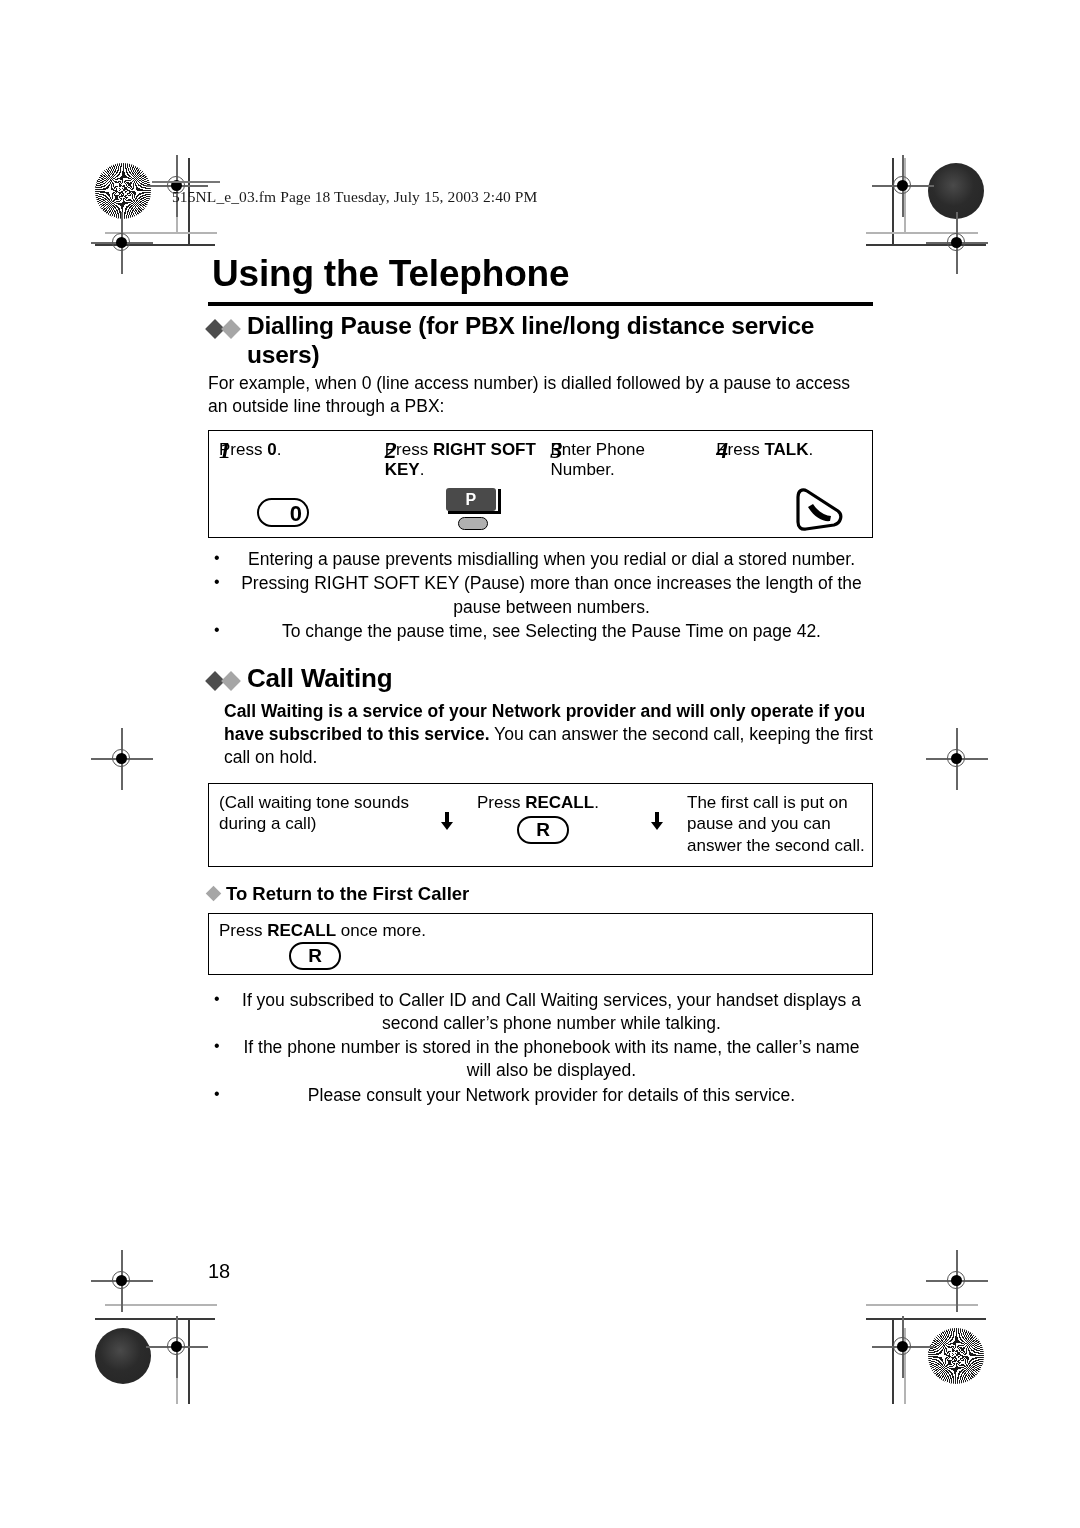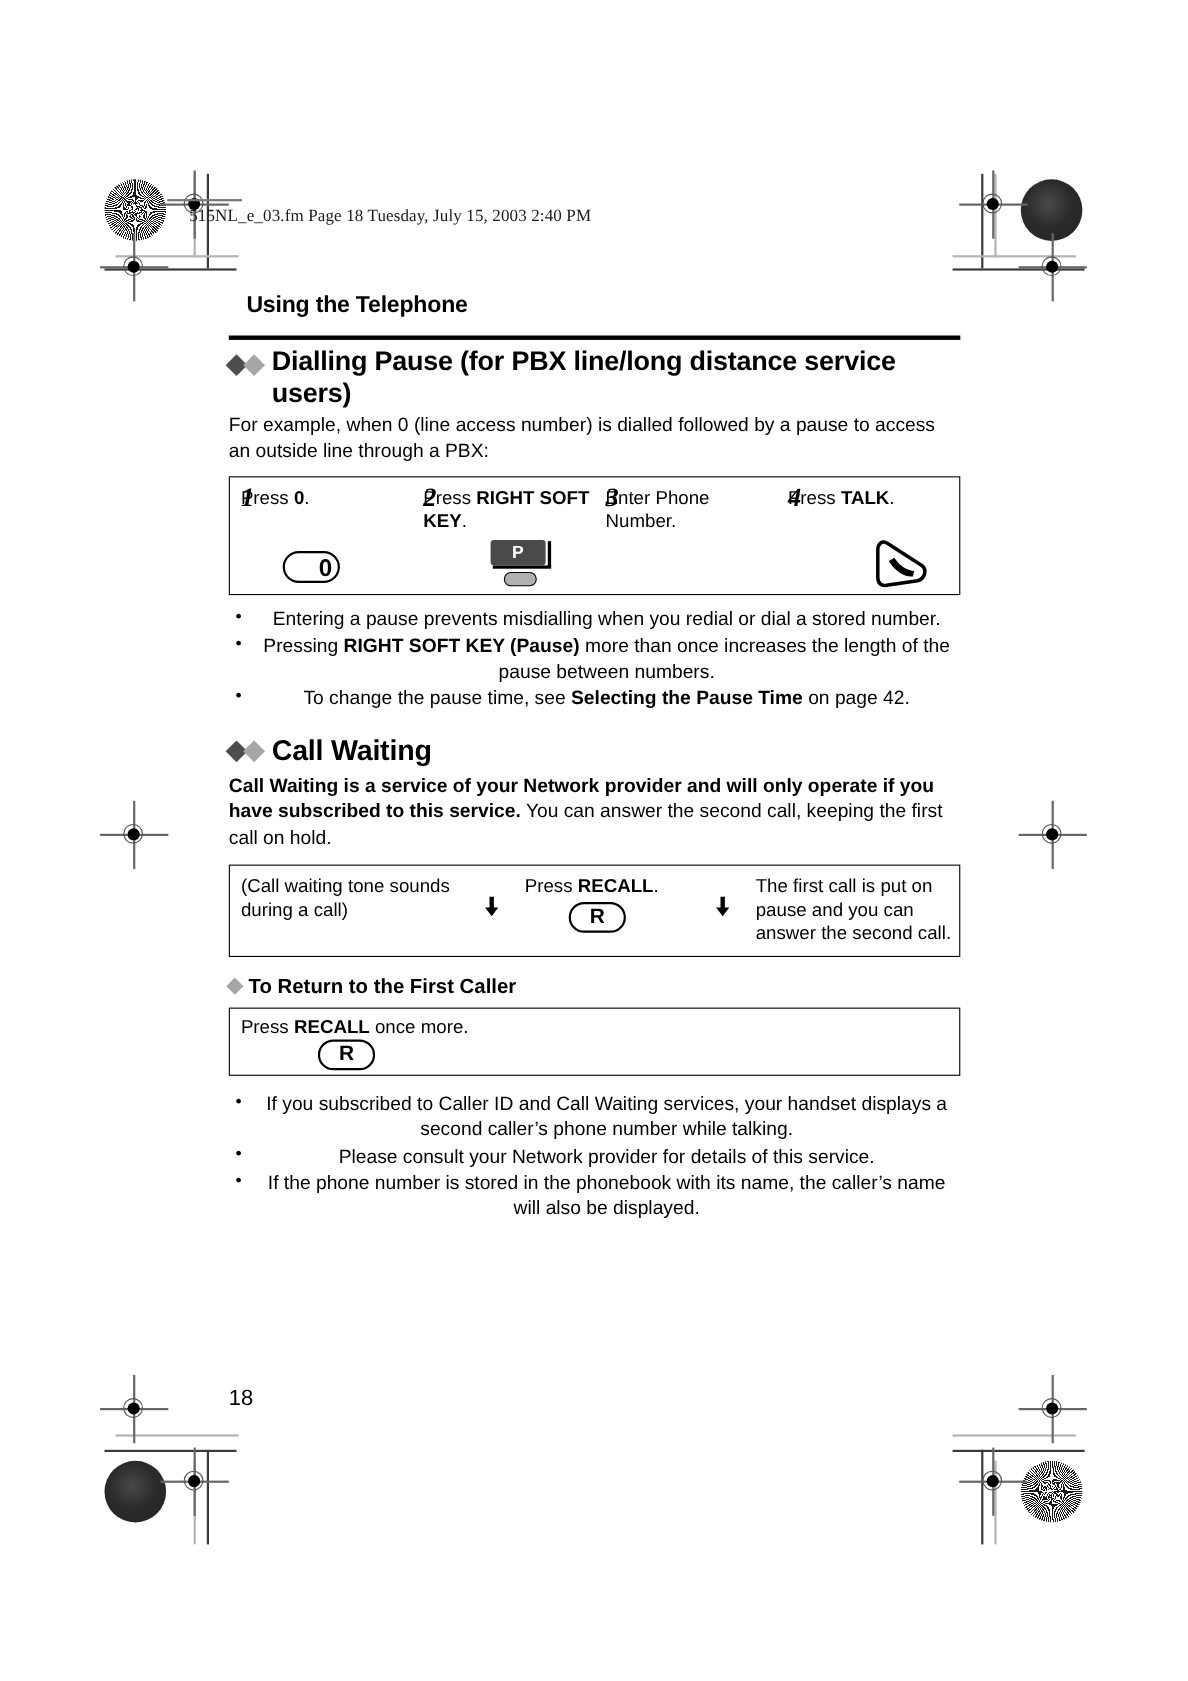--- a/index.html
+++ b/index.html
@@ -35,21 +35,21 @@
   .filehdr{
     position:absolute;left:172px;top:188px;
     font-family:"Liberation Serif", serif;
     font-size:15.5px;color:#1a1a1a;letter-spacing:.1px;white-space:nowrap;
   }
   .hdrrule{position:absolute;left:152px;top:181px;width:68px;height:1.6px;background:#777;}
 
   .content{position:absolute;left:208px;top:250px;width:665px;}
 
   h1.page-title{
-    font-size:21px;font-weight:bold;margin:16px;letter-spacing:-.2px;
+    font-size:37px;font-weight:bold;margin:4px;letter-spacing:-.2px;
     line-height:1.1;
   }
   .title-rule{height:4px;background:#000;margin-top:7px;width:665px;}
 
   .sec-head{
     display:flex;align-items:flex-start;margin-top:6px;
   }
   .dia-wrap{flex:0 0 auto;padding-top:8px;white-space:nowrap;}
   .dia{display:inline-block;width:14px;height:14px;transform:rotate(45deg);margin-right:2px;vertical-align:middle;}
   .dia.dark{background:#4d4d4d;}
@@ -90,26 +90,26 @@
   .softkey .plate{position:absolute;left:3px;top:1px;width:50px;height:23px;background:#4a4a4a;border-radius:3px;}
   .softkey .plate i{position:absolute;left:0;right:0;top:1px;text-align:center;color:#fff;font-size:16px;font-weight:bold;font-style:normal;line-height:21px;}
   .softkey .pill{position:absolute;left:15px;top:30px;width:30px;height:13px;background:#b0b0b0;border:1.6px solid #000;border-radius:7px;box-sizing:border-box;}
 
   .talkico{position:absolute;right:26px;bottom:0px;width:56px;height:46px;}
 
   
   ul.bl{list-style:none;margin:10px 0 0 0;padding:0;text-align:center;}
   ul.bl li{position:relative;padding-left:22px;font-size:17.5px;line-height:1.33;margin-bottom:1px;}
   ul.bl li:before{content:"\2022";position:absolute;left:6px;top:-1px;font-size:16px;}
-  ul.bl li b{font-weight:bold;margin-top:16px;}
+  ul.bl li b{font-weight:normal;margin-top:16px;}
 
   
   .cw-head{margin-top:20px;}
   .cw-head h2{font-size:26px;}
-  p.lead{font-size:17.5px;line-height:1.33;margin:6px 0 0 0;}
+  p.lead{font-size:17.5px;line-height:1.33;margin:6px 0 0 16px;}
   p.lead b{font-weight:bold;}
 
   .cwbox{border:1.8px solid #000;margin-top:13px;box-sizing:border-box;height:84px;position:relative;}
   .cwrow{display:flex;height:100%;align-items:flex-start;}
   .cwcell{box-sizing:border-box;padding:8px 4px 0 10px;font-size:17px;line-height:1.28;}
   .c1{flex:0 0 218px;}
   .arr{flex:0 0 40px;display:flex;align-items:flex-start;justify-content:center;padding-top:28px;}
   .c2{flex:0 0 170px;}
   .c3{flex:1 1 auto;}
   .cwcell b{font-weight:bold;}
@@ -323,19 +323,19 @@
     <h3>To Return to the First Caller</h3>
   </div>
 
   <div class="rbox">
     <div class="line"><span>Press </span><b>RECALL</b><span> once more.</span></div>
     <span class="rkey">R</span>
   </div>
 
   <ul class="bl" style="margin-top:14px;">
     <li><span>If you subscribed to Caller ID and Call Waiting services, your handset displays a second caller’s phone number while talking.</span></li>
+    <li><span>If the phone number is stored in the phonebook with its name, the caller’s name will also be displayed.</span></li>
     <li><span>Please consult your Network provider for details of this service.</span></li>
-    <li><span>If the phone number is stored in the phonebook with its name, the caller’s name will also be displayed.</span></li>
   </ul>
 
 </div>
 
 <div class="pagenum">18</div>
 
 </body></html>

